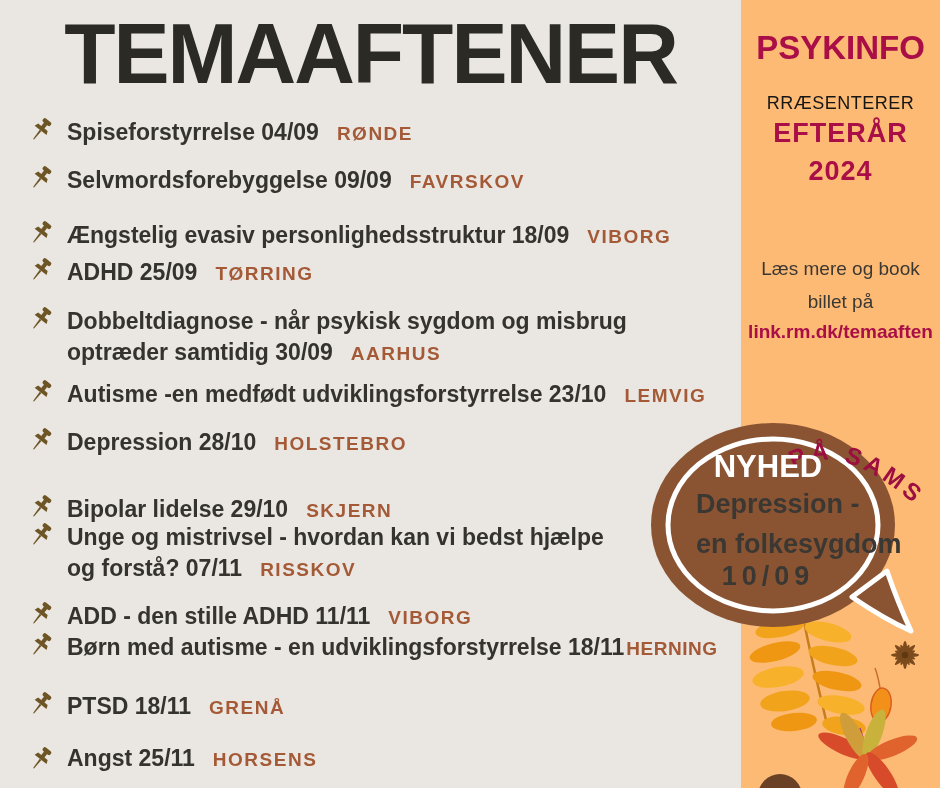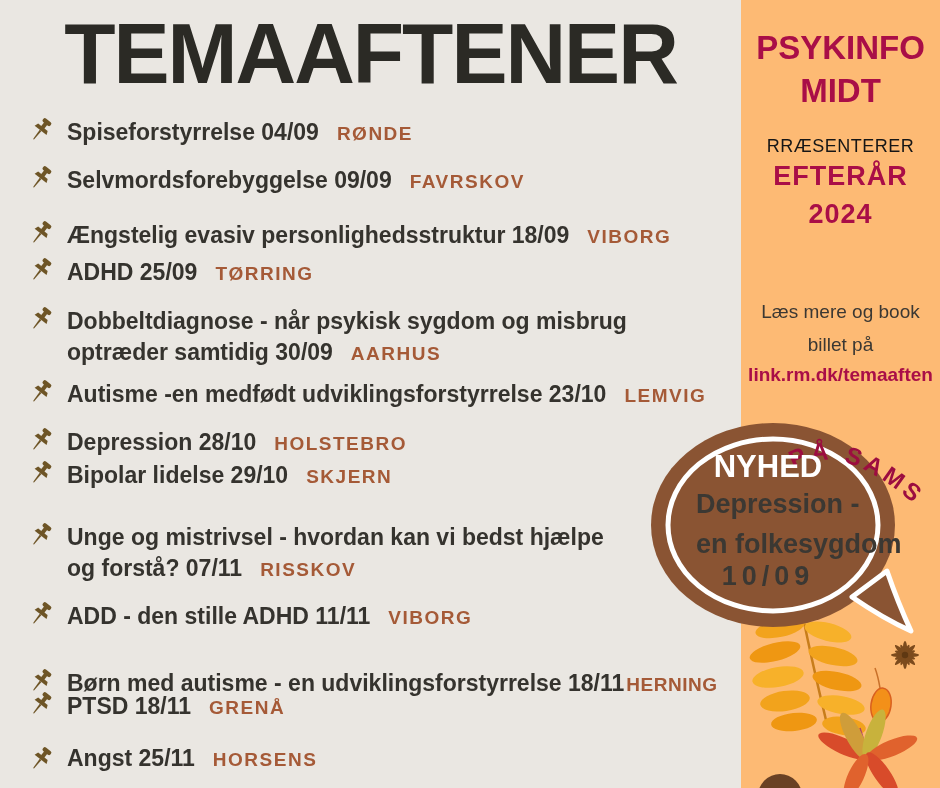--- a/index.html
+++ b/index.html
@@ -137,21 +137,21 @@
           <g transform="rotate(38 12 12)" fill="#6e5526">
             <rect x="8.2" y="1.2" width="7.6" height="3.6" rx="1.4"></rect>
             <rect x="10.4" y="4.2" width="3.2" height="4.6"></rect>
             <path d="M7.2 8.2 h9.6 l1.3 3.1 H6 z"></path>
             <path d="M11.2 11.3 h1.7 L12.4 20 q-0.4 1 -0.8 0 z"></path>
           </g>
         </svg>
       </span>
       <span class="event-text"><span class="t1">Depression 28/10</span><span class="city">HOLSTEBRO</span></span>
     </div>
-    <div class="event-row" style="top: 460px;">
+    <div class="event-row" style="top: 494px;">
       <span class="pin">
         <svg viewBox="0 0 24 24">
           <g transform="rotate(38 12 12)" fill="#6e5526">
             <rect x="8.2" y="1.2" width="7.6" height="3.6" rx="1.4"></rect>
             <rect x="10.4" y="4.2" width="3.2" height="4.6"></rect>
             <path d="M7.2 8.2 h9.6 l1.3 3.1 H6 z"></path>
             <path d="M11.2 11.3 h1.7 L12.4 20 q-0.4 1 -0.8 0 z"></path>
           </g>
         </svg>
       </span>
@@ -179,21 +179,21 @@
           <g transform="rotate(38 12 12)" fill="#6e5526">
             <rect x="8.2" y="1.2" width="7.6" height="3.6" rx="1.4"></rect>
             <rect x="10.4" y="4.2" width="3.2" height="4.6"></rect>
             <path d="M7.2 8.2 h9.6 l1.3 3.1 H6 z"></path>
             <path d="M11.2 11.3 h1.7 L12.4 20 q-0.4 1 -0.8 0 z"></path>
           </g>
         </svg>
       </span>
       <span class="event-text"><span class="t1">ADD - den stille ADHD 11/11</span><span class="city">VIBORG</span></span>
     </div>
-    <div class="event-row" style="top: 668px; text-align: center;">
+    <div class="event-row" style="top: 632px; text-align: center;">
       <span class="pin">
         <svg viewBox="0 0 24 24">
           <g transform="rotate(38 12 12)" fill="#6e5526">
             <rect x="8.2" y="1.2" width="7.6" height="3.6" rx="1.4"></rect>
             <rect x="10.4" y="4.2" width="3.2" height="4.6"></rect>
             <path d="M7.2 8.2 h9.6 l1.3 3.1 H6 z"></path>
             <path d="M11.2 11.3 h1.7 L12.4 20 q-0.4 1 -0.8 0 z"></path>
           </g>
         </svg>
       </span>
@@ -223,21 +223,20 @@
           </g>
         </svg>
       </span>
       <span class="event-text"><span class="t1">Angst 25/11</span><span class="city">HORSENS</span></span>
     </div>
   </div>
 
 <div class="sidebar">
   <div class="brand">
     <div>PSYKINFO</div>
-    <div>MIDT</div>
   </div>
   <div class="presents">RRÆSENTERER</div>
   <div class="season">
     <div>EFTERÅR</div>
     <div>2024</div>
   </div>
   <div class="info">
     <div>Læs mere og book</div>
     <div>billet på</div>
   </div>

